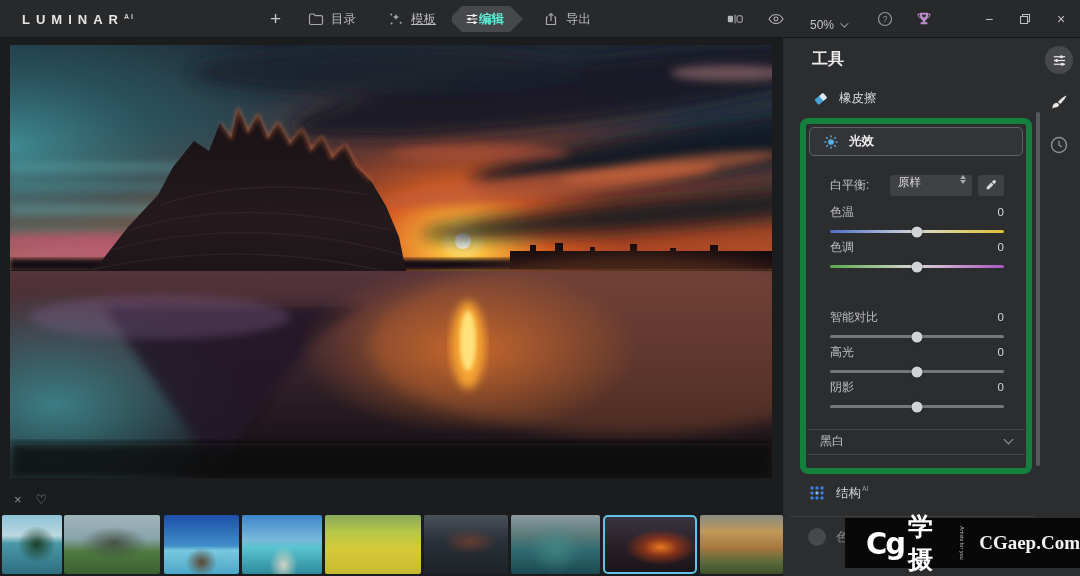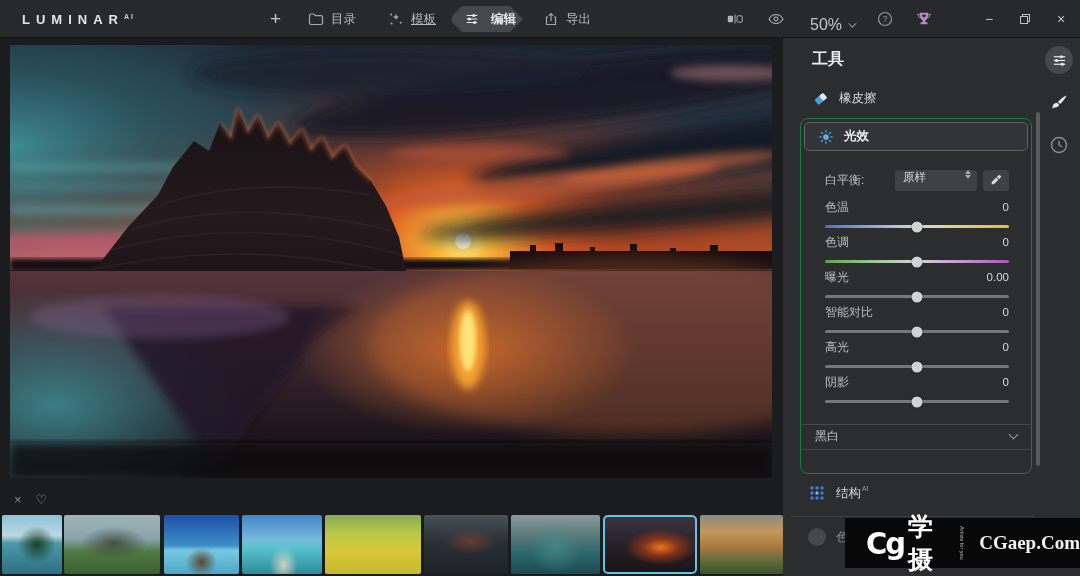--- a/index.html
+++ b/index.html
@@ -11,28 +11,28 @@
   .topbar { position:absolute; left:0; top:0; width:1080px; height:38px;
     background:#28292b; border-bottom:1px solid #151617; z-index:30; }
   .logo { position:absolute; left:22px; top:12px; color:#e6e6e6; font-size:13px;
     font-weight:bold; letter-spacing:6px; }
   .logo sup { font-size:7px; letter-spacing:2px; color:#cfcfcf; }
   .tb-item { position:absolute; top:0; height:38px; display:flex; align-items:center;
     gap:7px; color:#b9babc; font-size:12.5px; cursor:default; }
   .tb-plus { left:270px; font-size:19px; color:#c5c6c8; }
   .tb-catalog { left:308px; } .tb-templates { left:388px;text-decoration:underline; } .tb-export { left:543px; }
   .edit-pill { position:absolute; left:452px; top:6px; width:71px; height:26px;
-    background:#47484b; display:flex; align-items:center; gap:12px; padding-left:13px;
-    color:#e5e5e5; font-size:12.5px; font-weight:bold;
+    background:#47484b; display:flex; align-items:center; gap:0; padding-left:13px;
+    color:#5eead4; font-size:12.5px; font-weight:bold;
     clip-path:polygon(10px 0, calc(100% - 13px) 0, 100% 50%, calc(100% - 13px) 100%, 10px 100%, 0 calc(100% - 10px), 0 10px); }
   .tb-ico { width:16px; height:16px; display:inline-block; }
   .tb-ico svg { width:100%; height:100%; }
   .compare-ico { left:727px; } .eye-ico { left:768px; }
   .zoom-ctl { position:absolute; left:810px; top:0; height:50px; display:flex;
-    align-items:center; gap:6px; color:#c3c4c6; font-size:16px; }
+    align-items:center; gap:6px; color:#c3c4c6; font-size:12px; }
   .help-ico { left:877px; } .trophy-ico { left:915px; }
   .chev { display:inline-block; width:6px; height:6px; border-right:1.5px solid #9a9b9d;
     border-bottom:1.5px solid #9a9b9d; transform:rotate(45deg) translateY(-2px); }
   .win-btn { position:absolute; top:0; width:34px; height:38px; display:flex;
     align-items:center; justify-content:center; color:#c0c1c3; font-size:14px; }
   .win-min { left:972px; } .win-restore { left:1008px; } .win-close { left:1044px; }
   .restore-glyph { position:relative; width:10px; height:10px; }
   .restore-glyph i { position:absolute; border:1px solid #c0c1c3; width:8px; height:8px; display:block; }
   .restore-glyph i:first-child { left:2px; top:0; }
   .restore-glyph i:last-child { left:0; top:2px; background:#28292b; }
@@ -58,21 +58,21 @@
   .tool-row { position:absolute; display:flex; align-items:center; gap:10px;
     color:#d6d7d9; font-size:12.5px; }
   .eraser-row { left:29px; top:52px; }
   .structure-row { left:25px; top:446px; }
   .structure-row sup { font-size:7px; color:#9a9b9d; margin-left:1px; }
   .panel-divider { position:absolute; left:7px; top:478px; width:245px; height:1px; background:#3d3e40; }
   .partial-row { left:25px; top:490px; color:#8a8b8d; }
   .partial-circle { width:18px; height:18px; border-radius:50%; background:#47484a; }
 
   .light-box { position:absolute; left:17px; top:80px; width:232px; height:356px;
-    border:1px solid #15803d; border-radius:8px; background:#2b2d2f; }
+    border:6px solid #15803d; border-radius:8px; background:#2b2d2f; }
   .light-header { position:absolute; left:3px; top:3px; right:3px; height:29px;
     background:#323437; border:1px solid #606164; border-radius:5px;
     display:flex; align-items:center; gap:10px; padding-left:13px;
     color:#eeeeef; font-size:12.5px; font-weight:bold; }
   .wb-row { position:absolute; left:24px; top:50px; right:22px; height:22px;
     display:flex; align-items:center; }
   .wb-label { color:#c2c3c5; font-size:12px; flex:0 0 auto; }
   .wb-select { margin-left:auto; width:82px; height:21px; background:#3f4143; border-radius:3px;
     display:flex; align-items:flex-start; justify-content:space-between; padding:0 6px 0 8px;
     color:#dcdcde; font-size:11.5px; }
@@ -434,29 +434,20 @@
       </div>
       <div class="srow" style="top:115px">
         <div class="shead">
             <span class="slabel">色调</span>
             <span class="svalue">0</span>
           </div>
         <div class="track tint">
             <div class="handle"></div>
           </div>
       </div>
-      <div class="srow" style="top:150px">
-        <div class="shead">
-            <span class="slabel">曝光</span>
-            <span class="svalue">0.00</span>
-          </div>
-        <div class="track">
-            <div class="handle"></div>
-          </div>
-      </div>
       <div class="srow" style="top:185px">
         <div class="shead">
             <span class="slabel">智能对比</span>
             <span class="svalue">0</span>
           </div>
         <div class="track">
             <div class="handle"></div>
           </div>
       </div>
       <div class="srow" style="top:220px">

